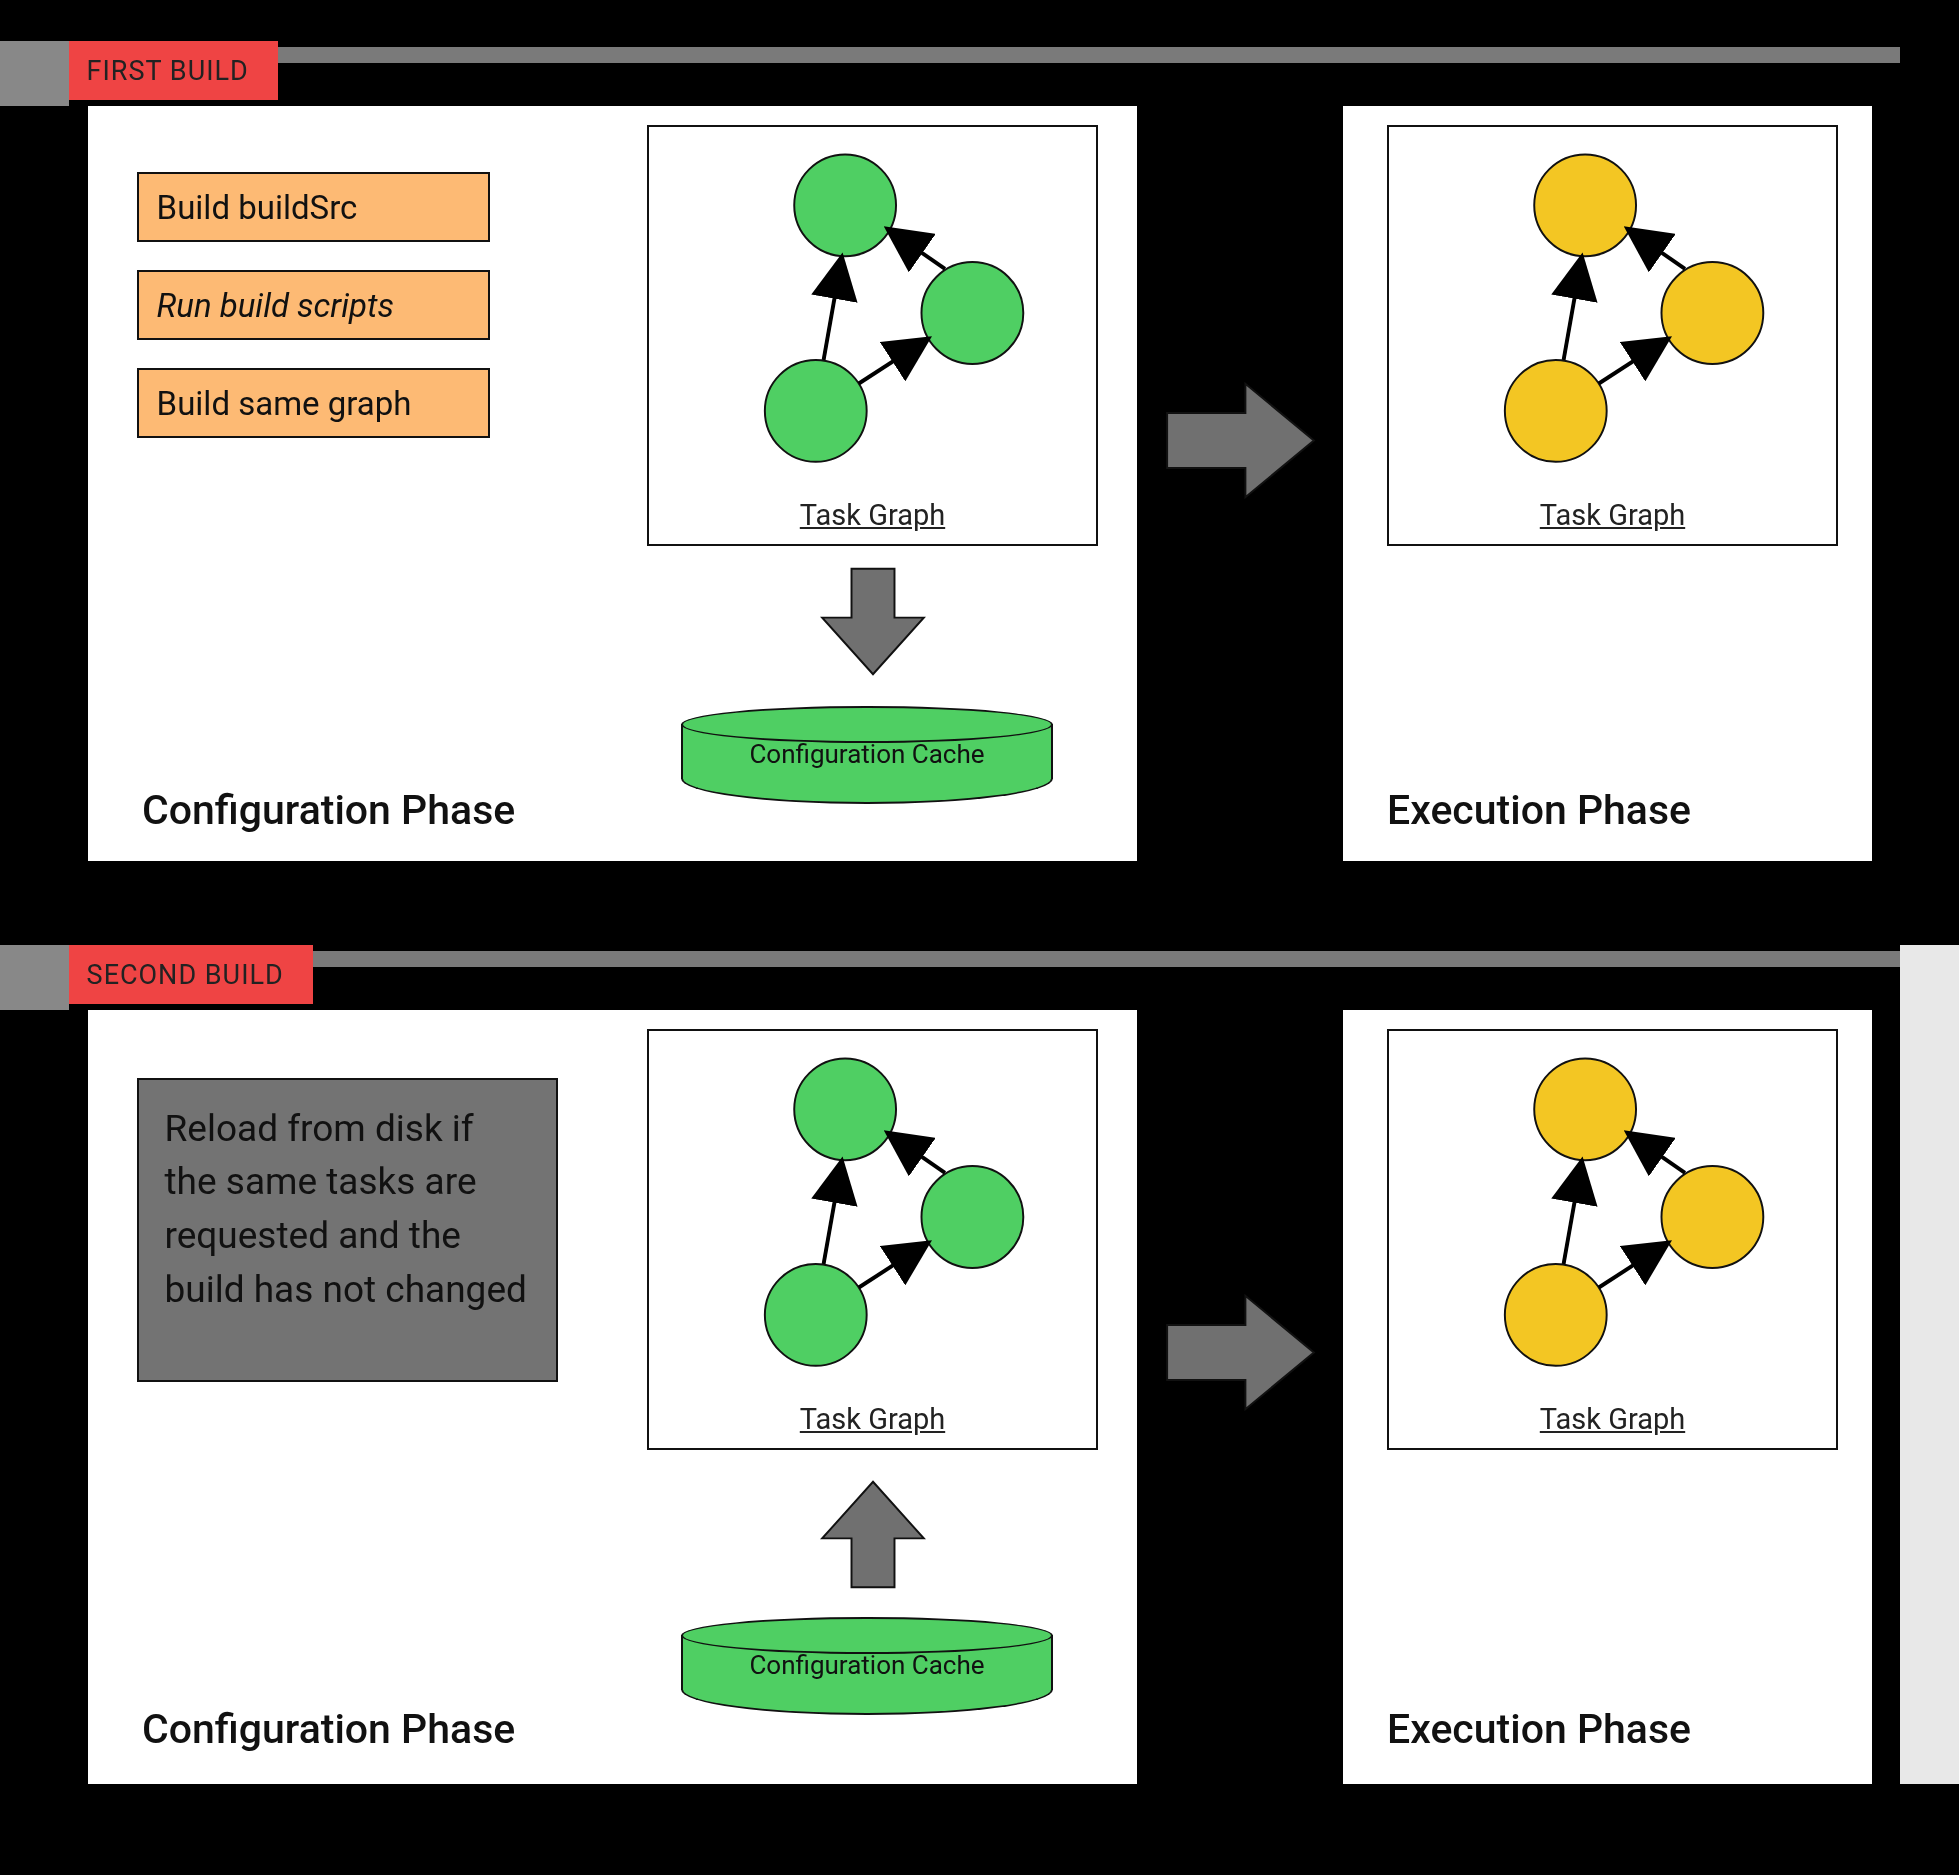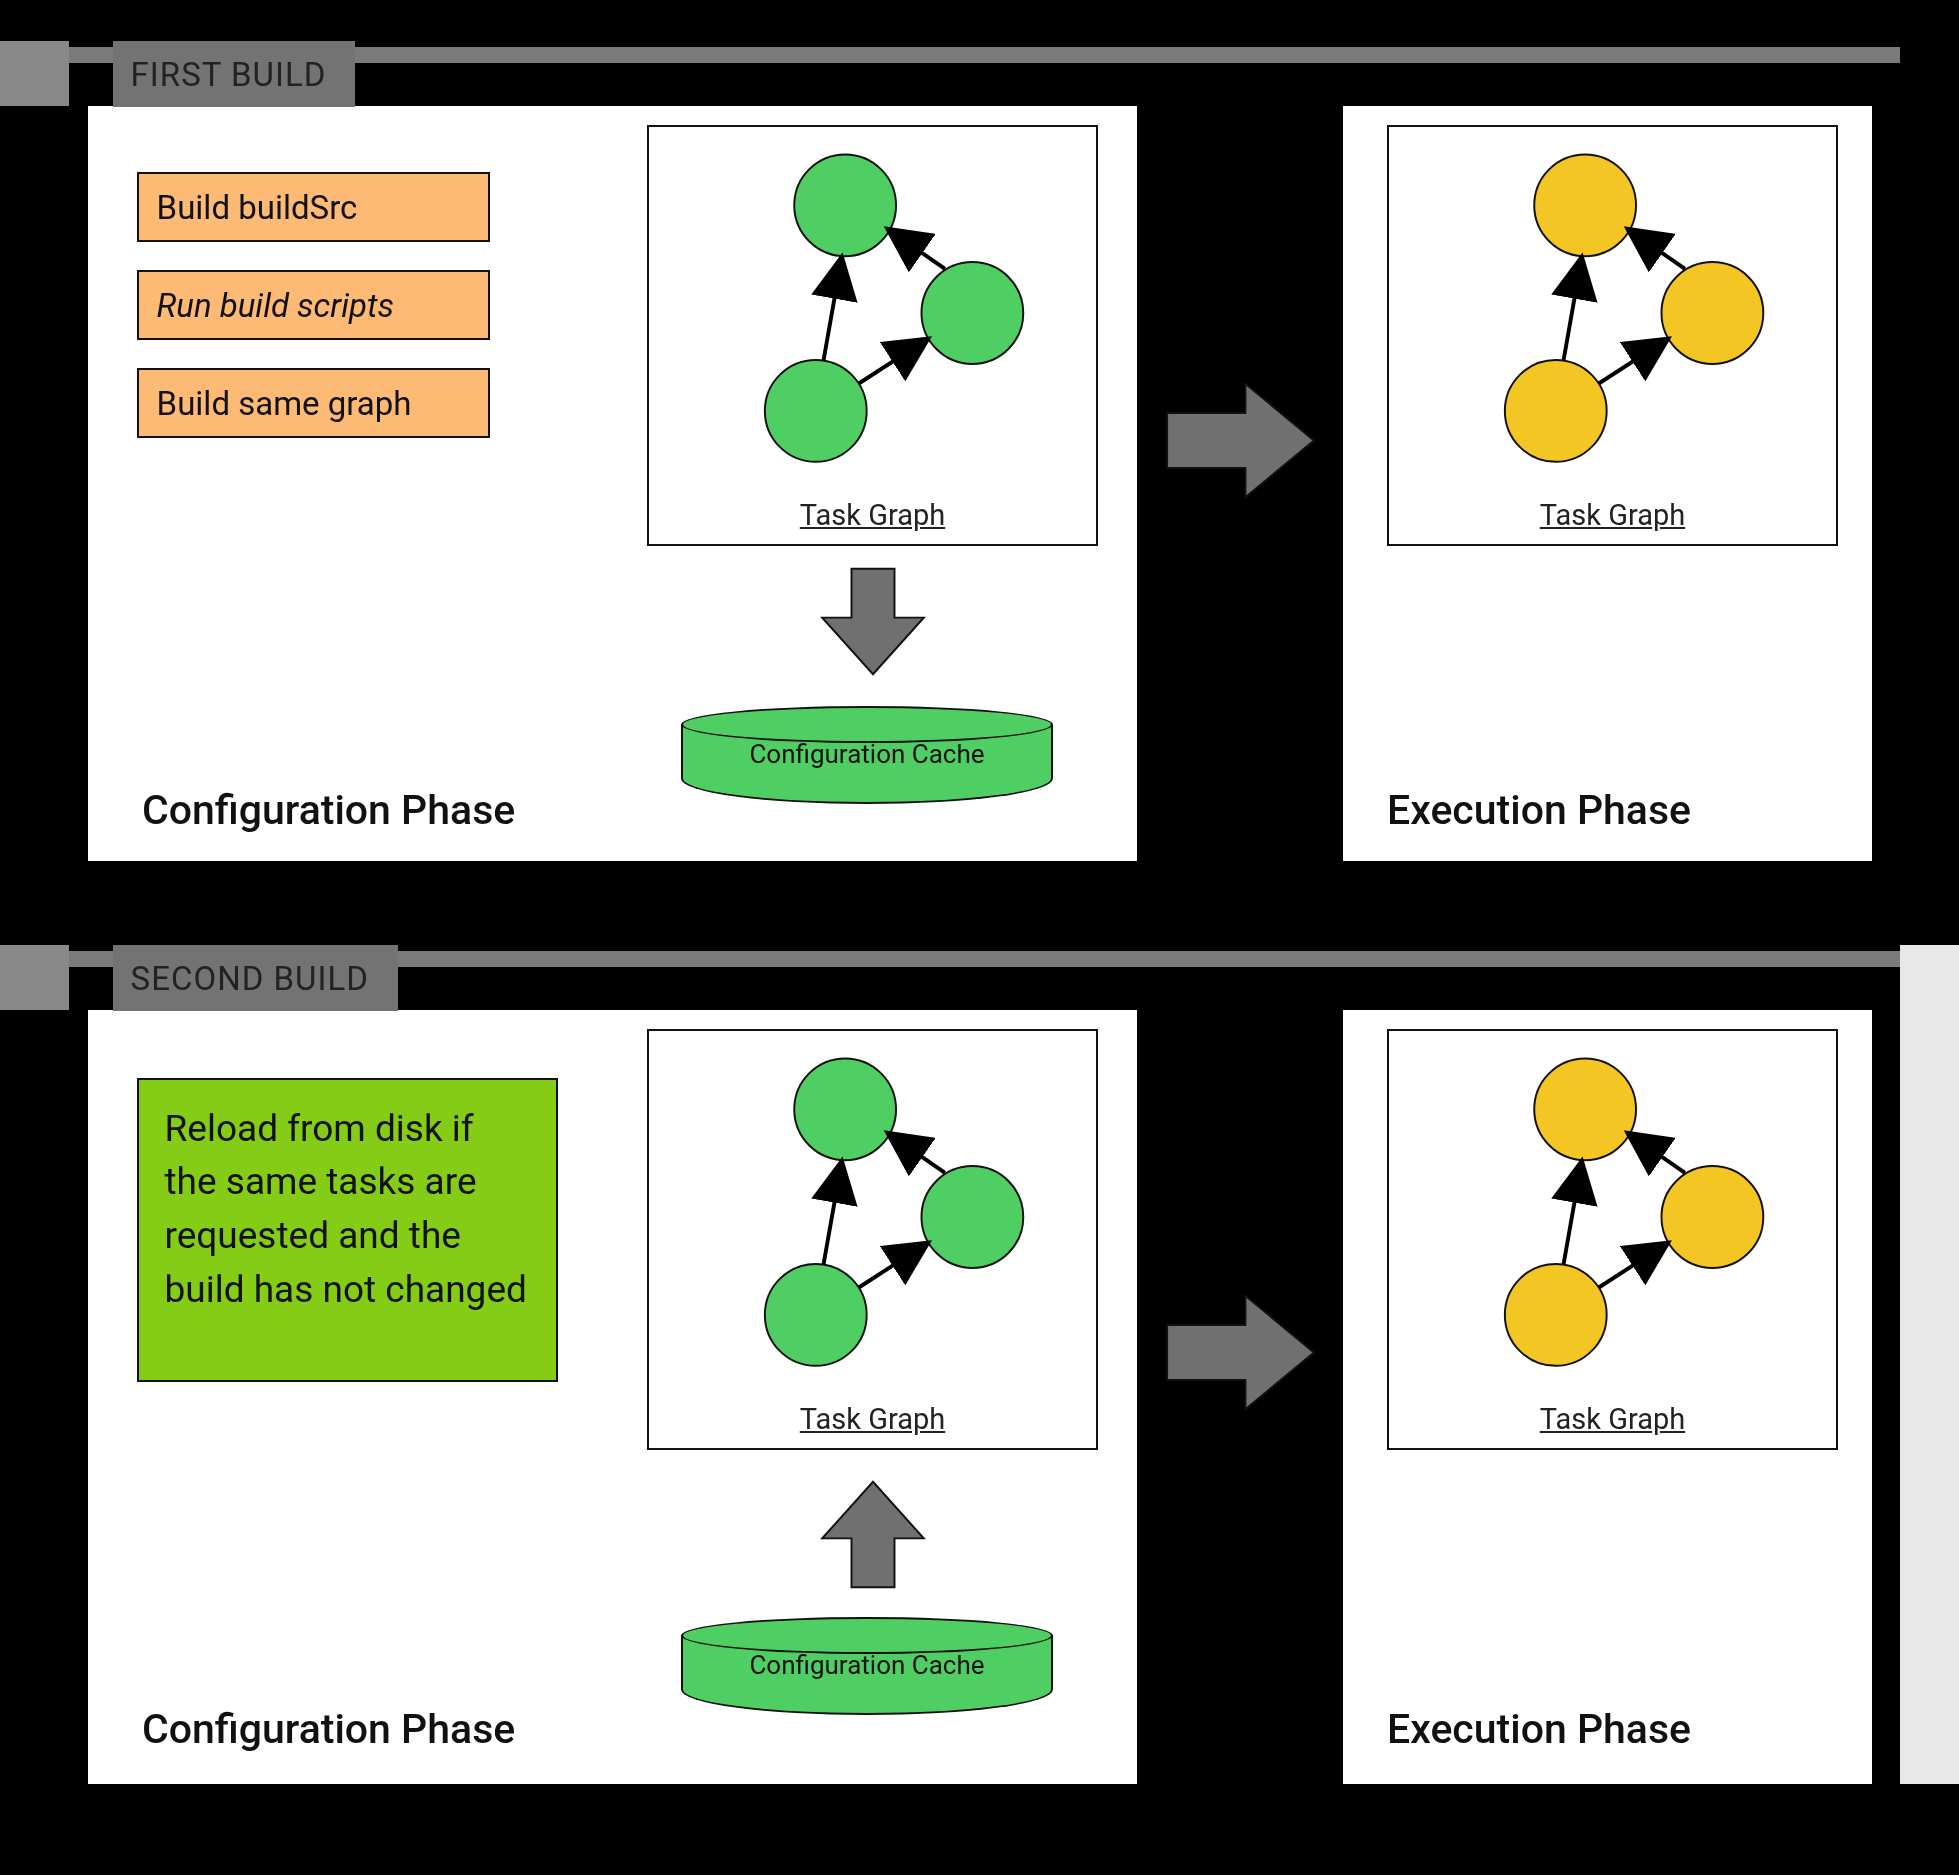--- a/index.html
+++ b/index.html
@@ -18,27 +18,26 @@
   }
   .header-line {
     position: absolute;
     left: 0; right: 59px;
     top: 47px;
     height: 15.7px;
     background: #7a7a7a;
   }
   .build-label {
     position: absolute;
-    background: #737373;
-    font-size: 33px;
+    background: #ef4444;
+    font-size: 27px;
     letter-spacing: 1px;
     color: #222;
     padding: 13.7px 29px 13.7px 17.6px;
     z-index: 10;
-    margin-left: 44px;
   }
   .dark-tab {
     position: absolute;
     background: #888;
     width: 69px;
     height: 65px;
   }
   .panel {
     position: absolute;
     background: #fff;
@@ -53,21 +52,21 @@
     position: absolute;
     border: 2px solid #111;
     background: #fdba74;
     font-size: 33px;
     color: #111;
     padding: 13.7px 17.6px;
   }
   .big-text-box {
     position: absolute;
     border: 2px solid #111;
-    background: #84cc16;
+    background: #737373;
     font-size: 37px;
     line-height: 1.45;
     color: #111;
     padding: 21.6px 25.5px;
   }
   .taskgraph-frame {
     position: absolute;
     border: 2px solid #111;
     background: #fff;
   }

